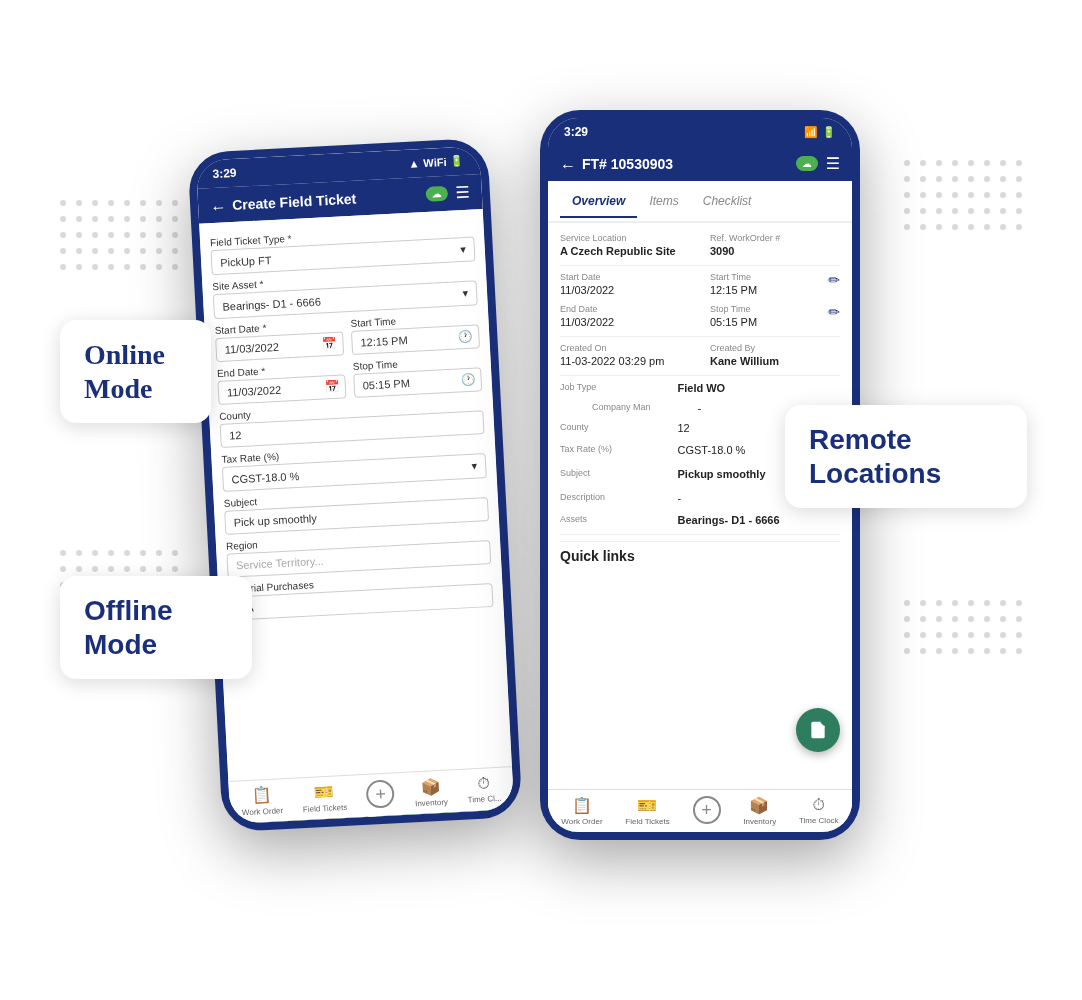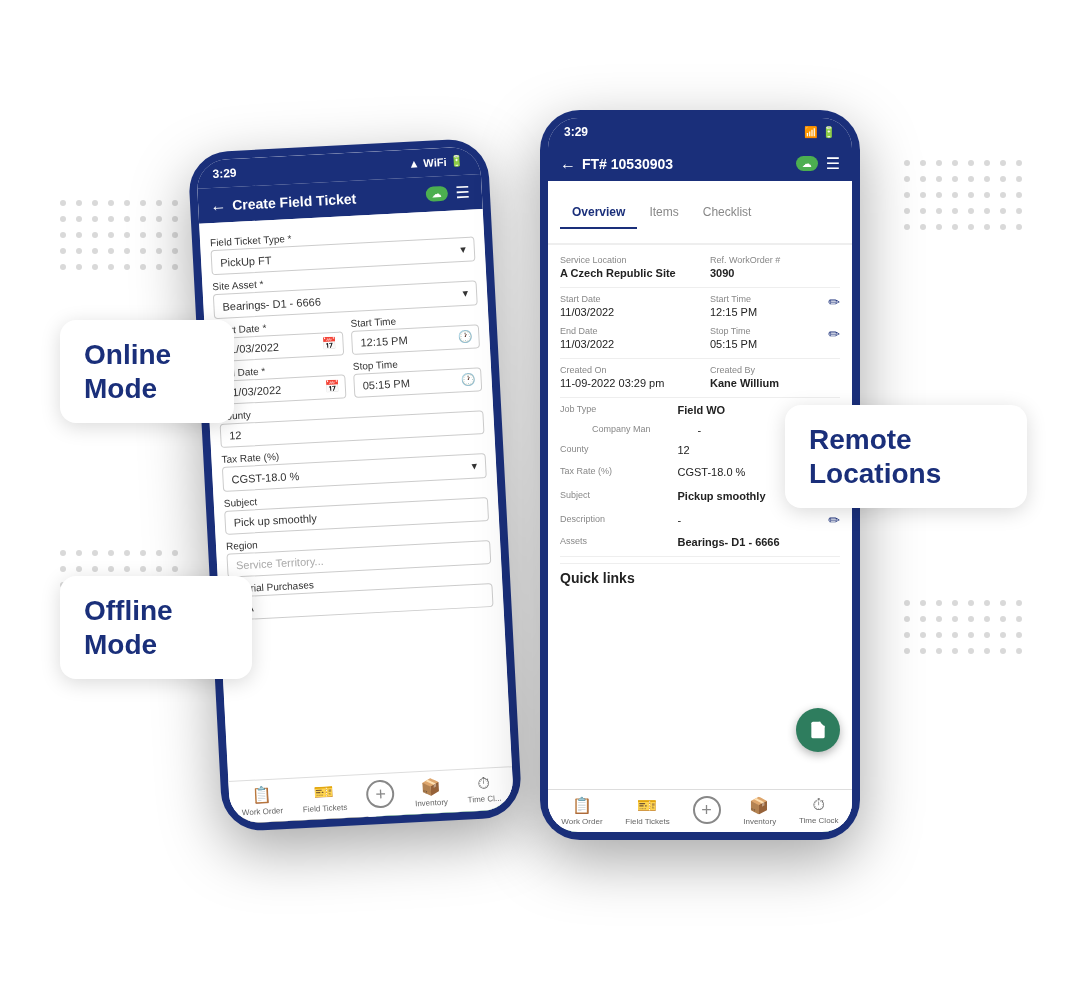--- a/index.html
+++ b/index.html
@@ -210,21 +210,22 @@
       padding: 8px;
       font-size: 12px;
       font-weight: 600;
     }
 
     
     .tabs-bar {
       background: white;
       display: flex;
       border-bottom: 2px solid #eee;
-      padding: 16px 12px;
+      padding: 5px 12px;
+      font-style: italic;
     }
     .tab {
       padding: 8px 12px;
       font-size: 12px;
       color: #888;
       font-weight: 500;
     }
     .tab.active {
       color: #1a2f7a;
       border-bottom: 2px solid #1a2f7a;
@@ -476,21 +477,21 @@
   <div class="dot"></div>
     <div class="dot"></div>
     <div class="dot"></div>
     <div class="dot"></div>
     <div class="dot"></div>
     <div class="dot"></div>
     <div class="dot"></div>
     <div class="dot"></div>
 </div>
 
-<div class="label-bubble" style="left:60px; top:320px; width:174px;">
+<div class="label-bubble" style="left:60px; top:320px; width:151px;font-family:Liberation Serif, serif;">
   <div class="bubble-text">Online
 Mode</div>
 </div>
 
 <div class="label-bubble" style="left:60px; top:576px; width:192px;">
   <div class="bubble-text">Offline<br>Mode</div>
 </div>
 
 <div class="label-bubble" style="right:55px; top:405px; width:242px;">
   <div class="bubble-text">Remote<br>Locations</div>
@@ -691,21 +692,21 @@
           </div>
           <span class="edit-icon">✏</span>
         </div>
       </div>
 
       <div class="divider"></div>
 
       <div class="field-row">
         <div class="field-col">
           <div class="field-label">Created On</div>
-          <div class="field-value">11-09-2022 03:29 pm</div>
+          <div class="field-value">11-03-2022 03:29 pm</div>
         </div>
         <div class="field-col">
           <div class="field-label">Created By</div>
           <div class="field-value bold">Kane Willium</div>
         </div>
       </div>
 
       <div class="divider"></div>
 
       <div class="field-row">

